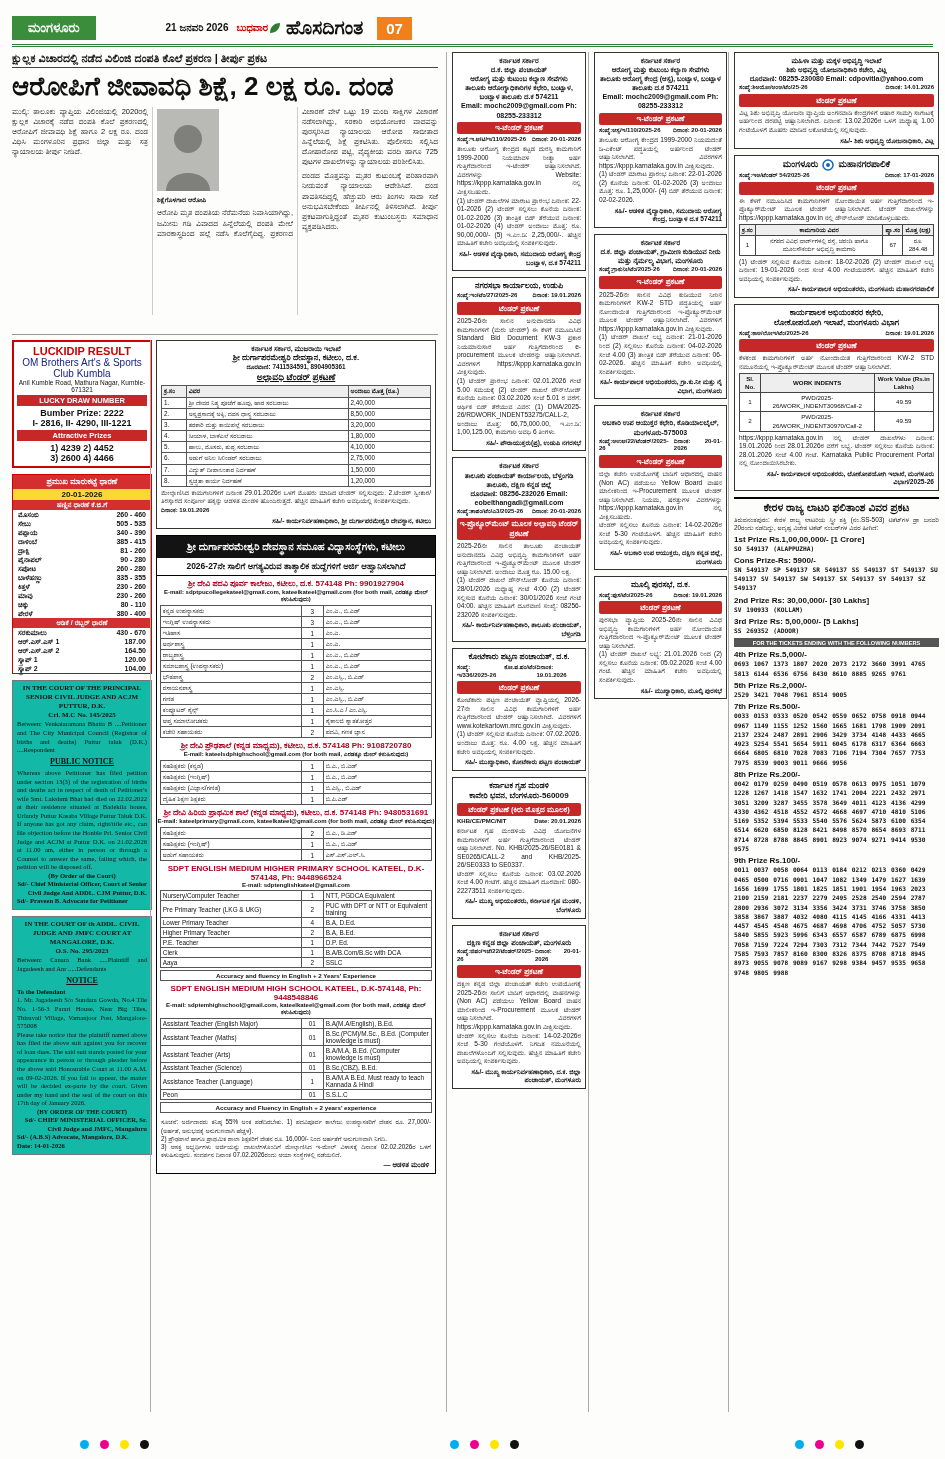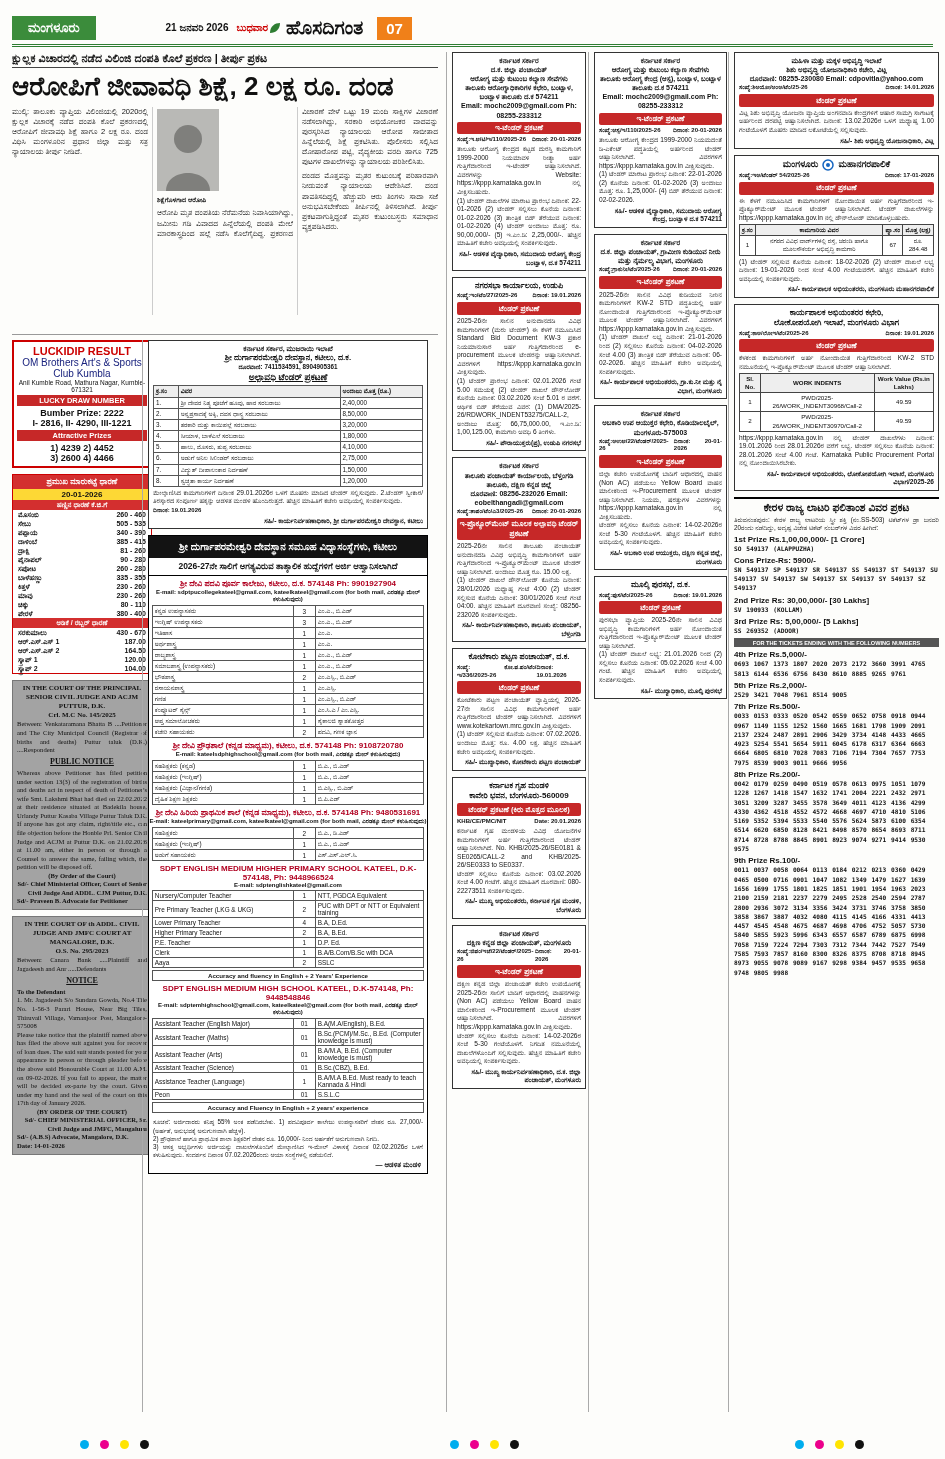--- a/index.html
+++ b/index.html
@@ -11,21 +11,21 @@
   .city-box{background:#3b8c3b;color:#fff;font-weight:bold;font-size:13px;padding:4px 16px;}
   .m-date{margin-left:70px;font-size:10px;font-weight:bold;}
   .m-week{color:#cc0000;font-weight:bold;font-size:10px;margin-left:8px;}
   .m-sec{flex:1;text-align:center;color:#1b6e1b;font-weight:bold;font-size:21px;letter-spacing:1px;}
   .brand{display:flex;align-items:center;font-weight:bold;font-size:19px;margin-right:14px;}
   .brand svg{margin-right:4px;}
   .page-box{background:#f08019;color:#fff;font-weight:bold;font-size:15px;padding:3px 9px;}
   
   .lead{position:absolute;left:12px;top:52px;width:426px;height:282px;overflow:hidden;border-bottom:1px solid #999;}
   .colA{position:absolute;left:12px;top:340px;width:140px;height:1072px;overflow:hidden;}
-  .colM{position:absolute;left:142px;top:340px;width:280px;height:1072px;overflow:hidden;border-left:1px solid #aaa;padding-left:5px;}
+  .colM{position:absolute;left:150px;top:340px;width:280px;height:1072px;overflow:hidden;border-left:1px solid #aaa;padding-left:5px;}
   .colD{position:absolute;left:446px;top:52px;width:134px;height:1360px;overflow:hidden;border-left:1px solid #aaa;padding-left:5px;}
   .colE{position:absolute;left:588px;top:52px;width:133px;height:1360px;overflow:hidden;border-left:1px solid #aaa;padding-left:5px;}
   .colF{position:absolute;left:728px;top:52px;width:205px;height:1360px;overflow:hidden;border-left:1px solid #aaa;padding-left:5px;}
   
   .kicker{font-size:11px;font-weight:bold;border-bottom:1px solid #444;padding-bottom:2px;}
   .headline{font-size:26px;font-weight:bold;line-height:1.1;margin:4px 0 6px 0;}
   .art-body{columns:3;column-gap:9px;column-rule:1px solid #ccc;font-size:7.5px;line-height:1.35;text-align:justify;height:208px;overflow:hidden;}
   .art-body p{margin:0 0 4px 0;}
   .photo{width:62px;height:82px;margin:2px 0;}
   .caption{font-size:6.5px;font-weight:bold;margin:0 0 4px 0;}
@@ -43,21 +43,21 @@
   .luck .addr{font-size:6.5px;}
   .luck .bar{background:#c62828;color:#fff;font-weight:bold;font-size:7.5px;margin:2px 0;padding:1px 0;}
   .luck .big{font-size:9px;font-weight:bold;}
   
   .mkt{border:1px solid #c00;margin-bottom:6px;background:#fff;}
   .mkt .bar1{background:#d32f2f;color:#fff;text-align:center;font-weight:bold;font-size:8px;padding:2px 0;}
   .mkt .dt{background:#fdd835;text-align:center;font-weight:bold;font-size:8px;padding:1px 0;}
   .mkt .bar2{background:#d32f2f;color:#fff;text-align:center;font-weight:bold;font-size:7px;padding:1px 0;}
   .mkt .row{display:flex;justify-content:space-between;font-size:7px;font-weight:bold;padding:0.5px 5px;}
   
-  .court{border:1px solid #777;padding:3px 4px;margin-bottom:6px;font-family:"Liberation Serif",serif;font-size:6.6px;line-height:1.3;text-align:justify;background:#a3a3a3;}
+  .court{border:1px solid #777;padding:3px 4px;margin-bottom:6px;font-family:"Liberation Serif",serif;font-size:6.6px;line-height:1.3;text-align:justify;background:#14b8a6;}
   .court .h{text-align:center;font-weight:bold;font-size:7px;}
   .court .t{text-align:center;font-weight:bold;font-size:8px;margin:2px 0;text-decoration:underline;}
   
   .ttable{width:100%;border-collapse:collapse;font-size:6.3px;margin:2px 0;}
   .ttable td,.ttable th{border:1px solid #555;padding:1px 2px;text-align:left;}
   
   .edu{border:1.5px solid #000;background:#fff;}
   .edu-head{background:#131313;color:#fff;text-align:center;padding:5px 3px;}
   .edu-head .t1{font-size:10px;font-weight:bold;line-height:1.2;}
   .edu-sub{font-weight:bold;font-size:8.5px;text-align:center;border-bottom:1px solid #000;padding:3px 2px;}

